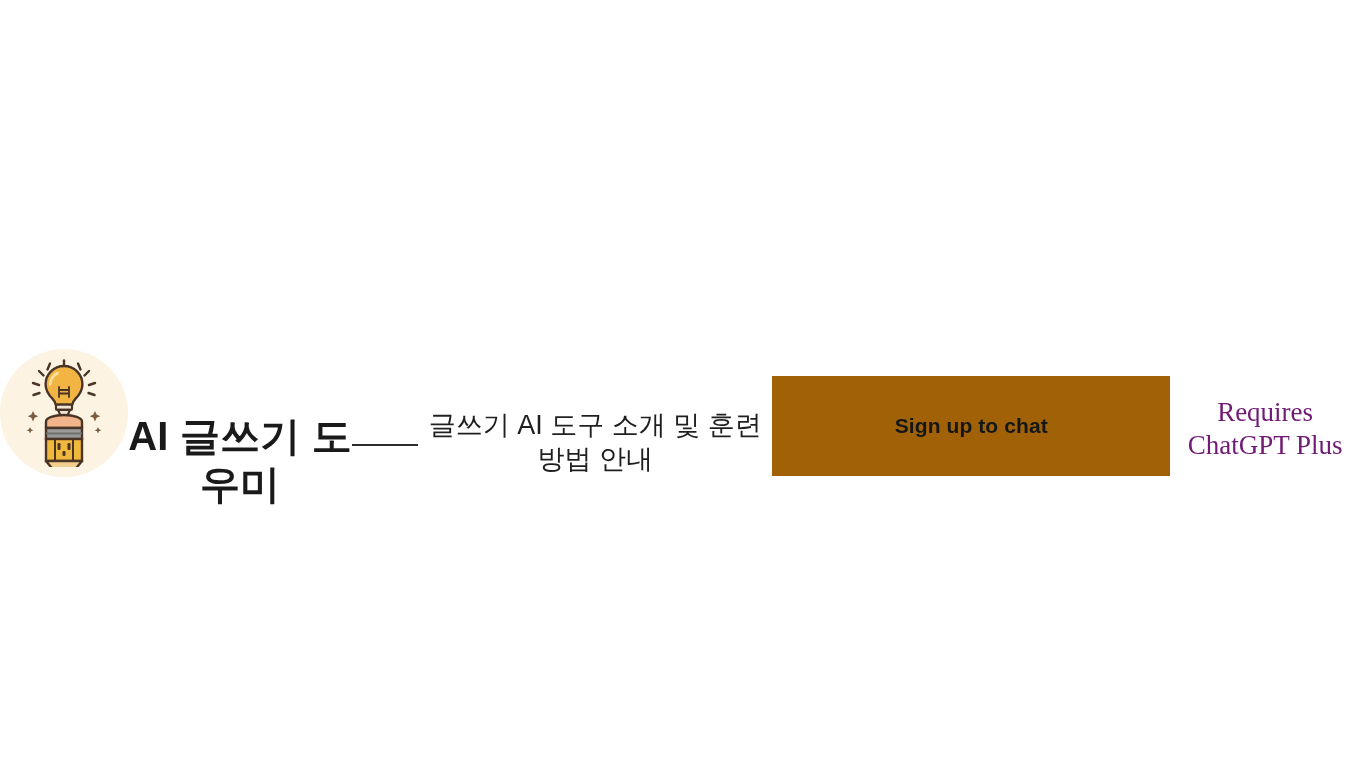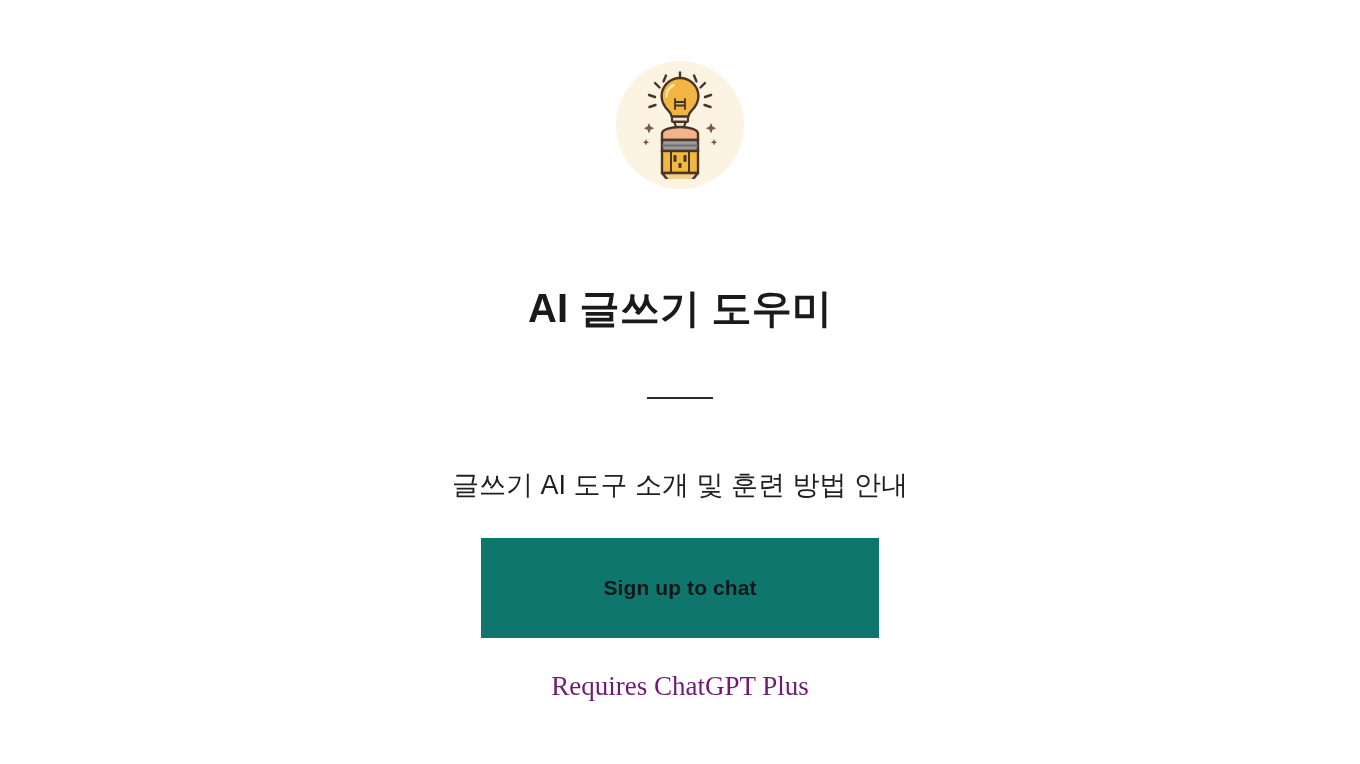--- a/index.html
+++ b/index.html
@@ -11,21 +11,21 @@
     height: 764px;
     background: #ffffff;
     font-family: "Liberation Sans", sans-serif;
     overflow: hidden;
   }
 
   .page {
     width: 1360px;
     height: 764px;
     display: flex;
-    flex-direction: column;
+    flex-direction: row;
     align-items: center;
     box-sizing: border-box;
     padding-top: 61px;
   }
 
   
   .logo-wrap {
     width: 128px;
     height: 128px;
     border-radius: 50%;
@@ -73,21 +73,21 @@
     text-align: center;
     line-height: 1.25;
     font-family: "Liberation Sans", sans-serif;
   }
 
   
   .cta-button {
     margin-top: 26px;
     width: 398px;
     height: 100px;
-    background: #0f766e;
+    background: #a16207;
     border: none;
     border-radius: 0;
     color: #14171a;
     font-size: 21px;
     font-weight: bold;
     font-family: "Liberation Sans", sans-serif;
     cursor: pointer;
     display: flex;
     align-items: center;
     justify-content: center;

